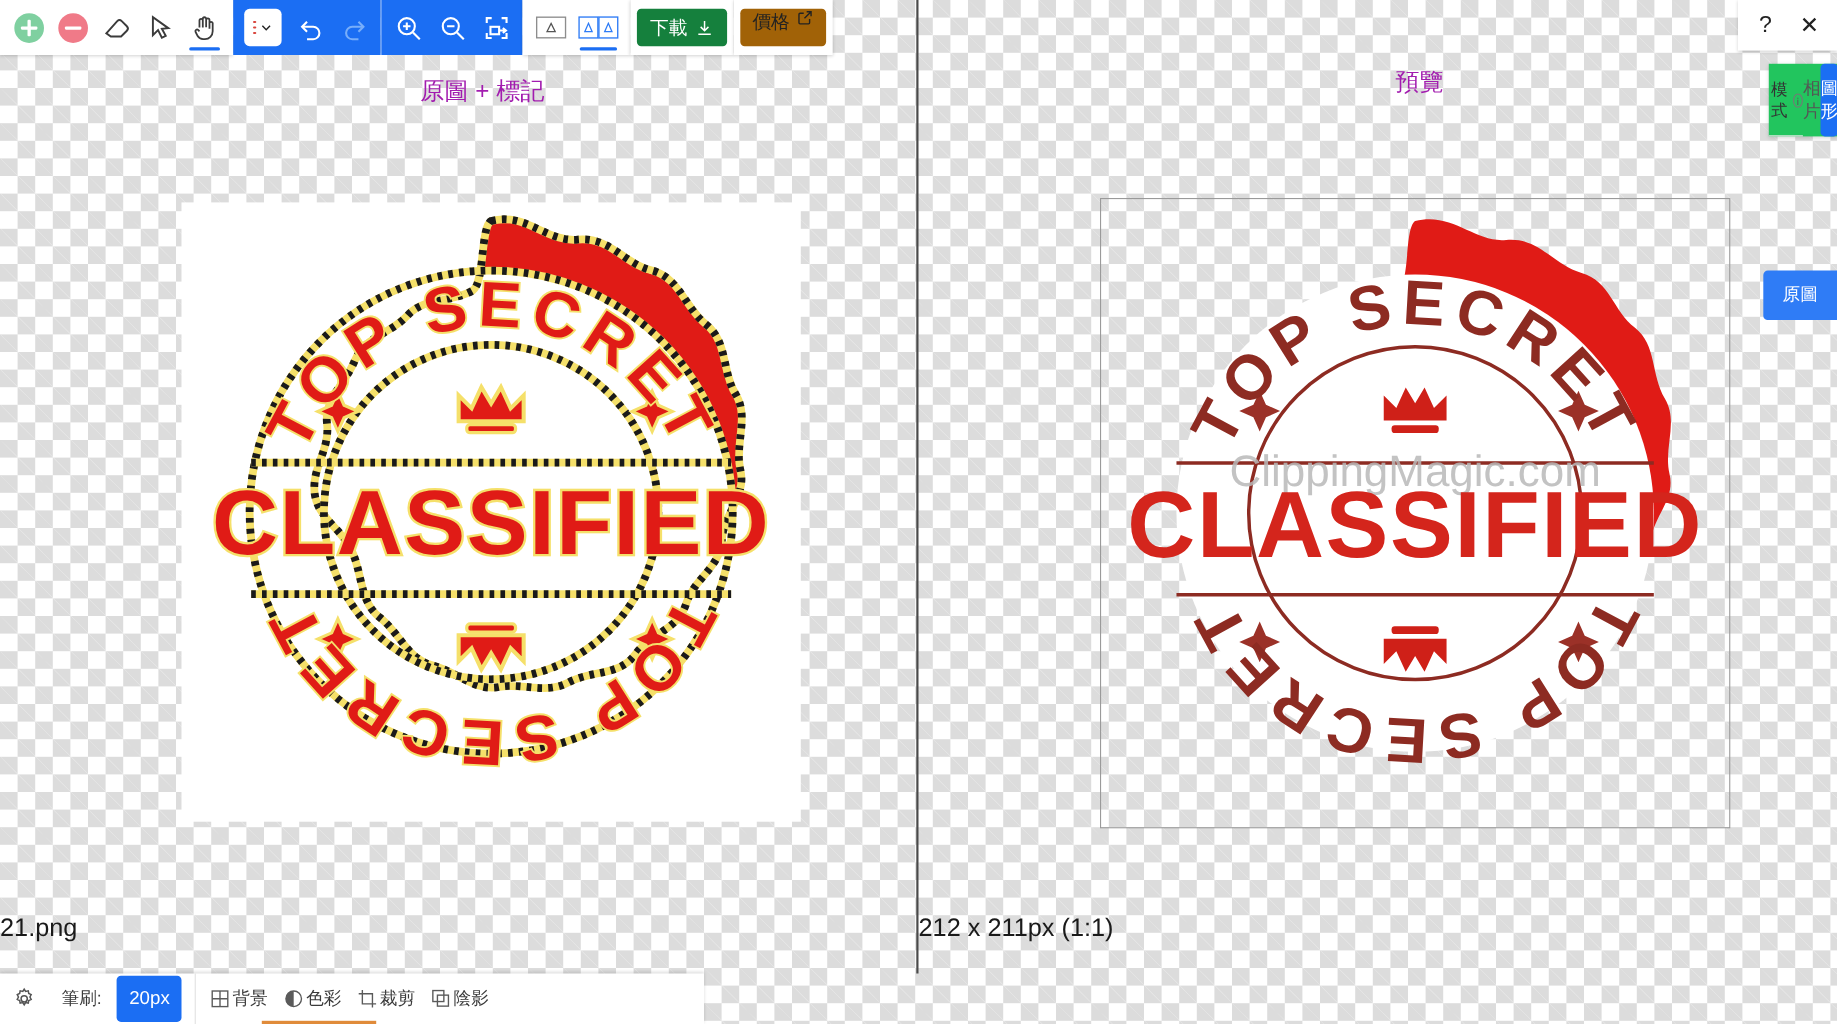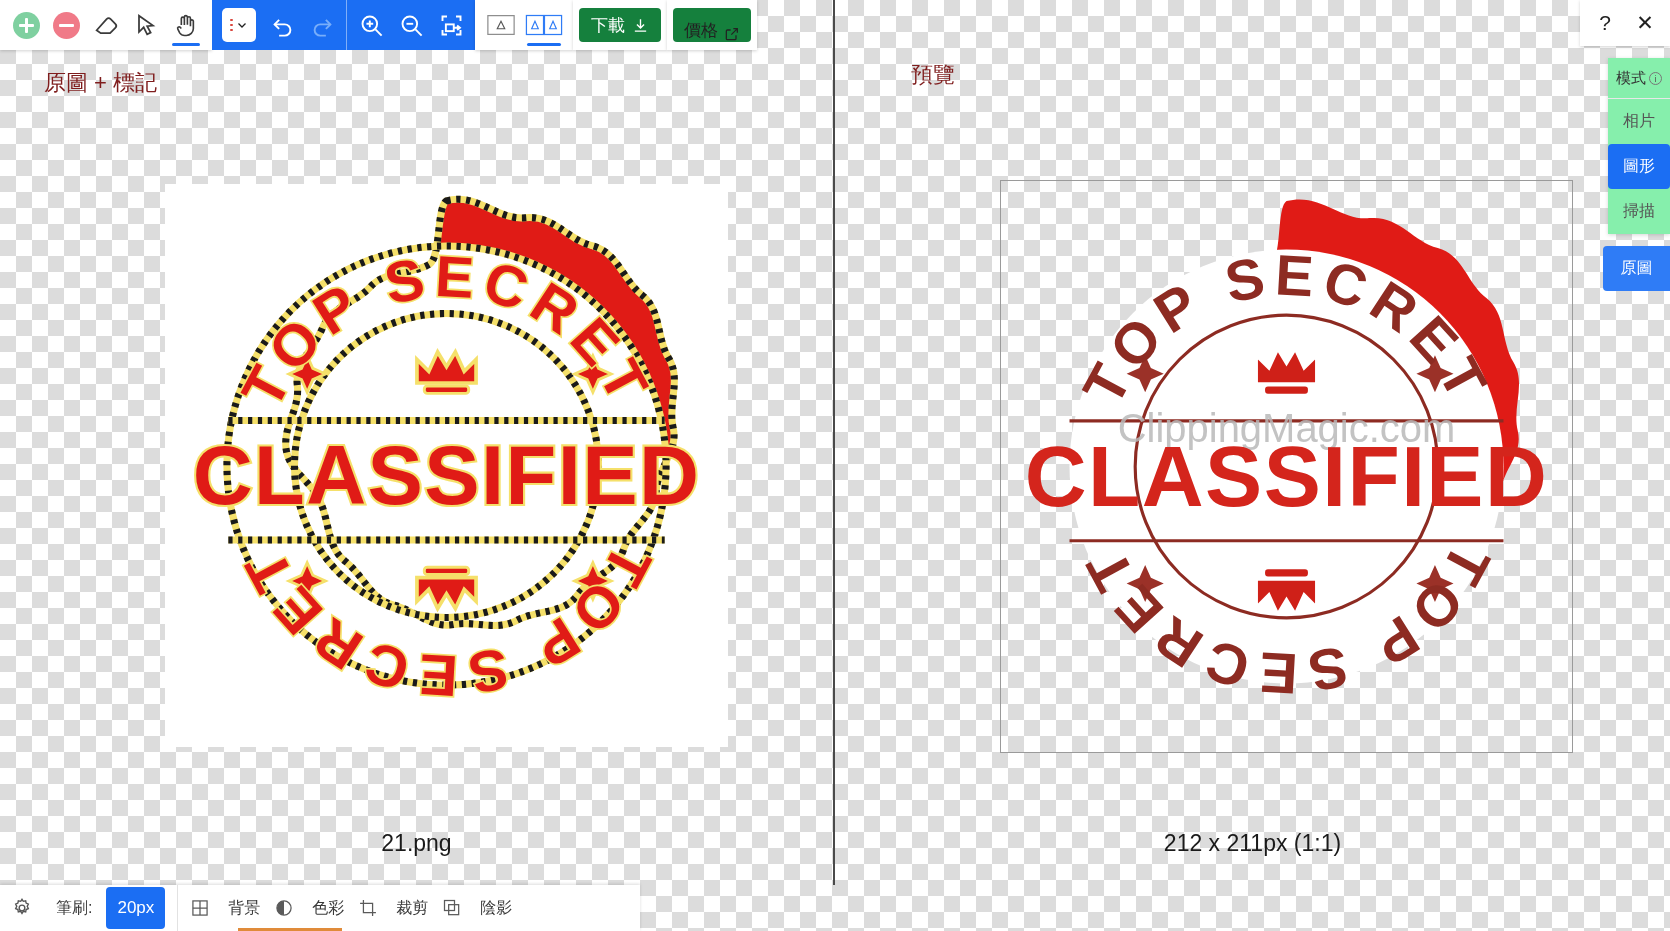--- a/index.html
+++ b/index.html
@@ -64,47 +64,47 @@
   .dots { display: flex; flex-direction: column; gap: 2.5px; }
   .dots i { width: 2.5px; height: 2.5px; background: #d9453d; border-radius: 50%; display: block; }
 
   .dlbtn {
     background: #15803d; color: #fff;
     height: 34px; padding: 0 12px; border-radius: 4px;
     display: flex; align-items: center; gap: 7px;
     font-size: 17px; cursor: pointer; white-space: nowrap;
   }
   .pricebtn {
-    background: #15803d; color: #222;
+    background: #a16207; color: #222;
     height: 34px; padding: 0 11px; border-radius: 4px;
-    display: flex; align-items: flex-end; gap: 6px;
+    display: flex; align-items: flex-start; gap: 6px;
     font-size: 17px; cursor: pointer; white-space: nowrap;
   }
 
   
   .hc-group {
     position: absolute; top: 0; right: 0;
     display: flex; align-items: center; gap: 2px;
     background: #fff; padding: 4px 6px;
     box-shadow: 0 1px 3px rgba(0,0,0,.18);
     z-index: 60;
   }
   .hc-btn {
     width: 38px; height: 38px; display: flex; align-items: center; justify-content: center;
     cursor: pointer; font-size: 21px; color: #222; border-radius: 3px;
   }
 
   
   .modepanel {
     position: absolute; right: 0; top: 58px;
     width: 62px;
-    background: #86efac;
+    background: #22c55e;
     box-shadow: 0 1px 4px rgba(0,0,0,.16);
     z-index: 35;
-    display: flex; flex-direction: column; align-items: stretch;
+    display: flex; align-items: stretch;
   }
   .mp-head {
     font-size: 15px; color: #333; text-align: center;
     padding: 11px 0 10px; border-bottom: 1px solid #e8e8e8;
     display: flex; align-items: center; justify-content: center; gap: 3px;
   }
   .infoglyph {
     display: inline-block; width: 13px; height: 13px; border: 1px solid #777;
     border-radius: 50%; font-size: 9px; line-height: 12px; text-align: center; color: #555;
   }
@@ -126,25 +126,25 @@
   .divider {
     position: absolute; left: 833px; top: 0; bottom: 46px;
     width: 2px; background: #4a4a4a; z-index: 10;
   }
   .pane { position: absolute; top: 0; bottom: 46px; }
   .pane-left { left: 0; width: 833px; }
   .pane-right { left: 835px; right: 0; }
 
   .pane-title {
     position: absolute; top: 68px; left: 0; right: 0;
-    font-size: 22px; color: #7f1d1d; padding-left: 44px;
+    text-align: center; font-size: 22px; color: #a21caf; padding-left: 44px;
   }
   .pane-caption {
     position: absolute; top: 830px; left: 0; right: 0;
-    text-align: center; font-size: 23px; color: #1a1a1a;
+    font-size: 23px; color: #1a1a1a;
   }
   .pane-right .pane-title { top: 60px; margin-left: 32px; }
 
   
   .imgcard {
     position: absolute;
     left: 165px; top: 184px; width: 563px; height: 563px;
     background: #fff;
     display: flex; align-items: center; justify-content: center;
   }
@@ -167,21 +167,21 @@
     box-shadow: 0 -1px 3px rgba(0,0,0,.14);
     z-index: 40;
   }
   .bb-sec { display: flex; align-items: center; height: 100%; padding: 0 12px; gap: 14px; }
   .bb-sec + .bb-sec { border-left: 1px solid #e2e2e2; }
   .bb-label { font-size: 16px; color: #3a3a3a; }
   .bb-chip {
     background: #1b6ef3; color: #fff; font-size: 17px;
     padding: 11px 11px; border-radius: 4px; cursor: pointer;
   }
-  .bb-item { display: flex; align-items: center; gap: 18px; cursor: pointer; }
+  .bb-item { display: flex; align-items: center; gap: 1px; cursor: pointer; }
   .bb-item .txt { font-size: 16px; color: #3a3a3a; }
   .bb-gear { width: 44px; display: flex; align-items: center; justify-content: center; cursor: pointer; }
 
   .progressline {
     position: absolute; bottom: 0; left: 238px; width: 104px; height: 3px;
     background: #e08b3a; z-index: 45;
   }
 
   svg { display: block; }
 </style>

